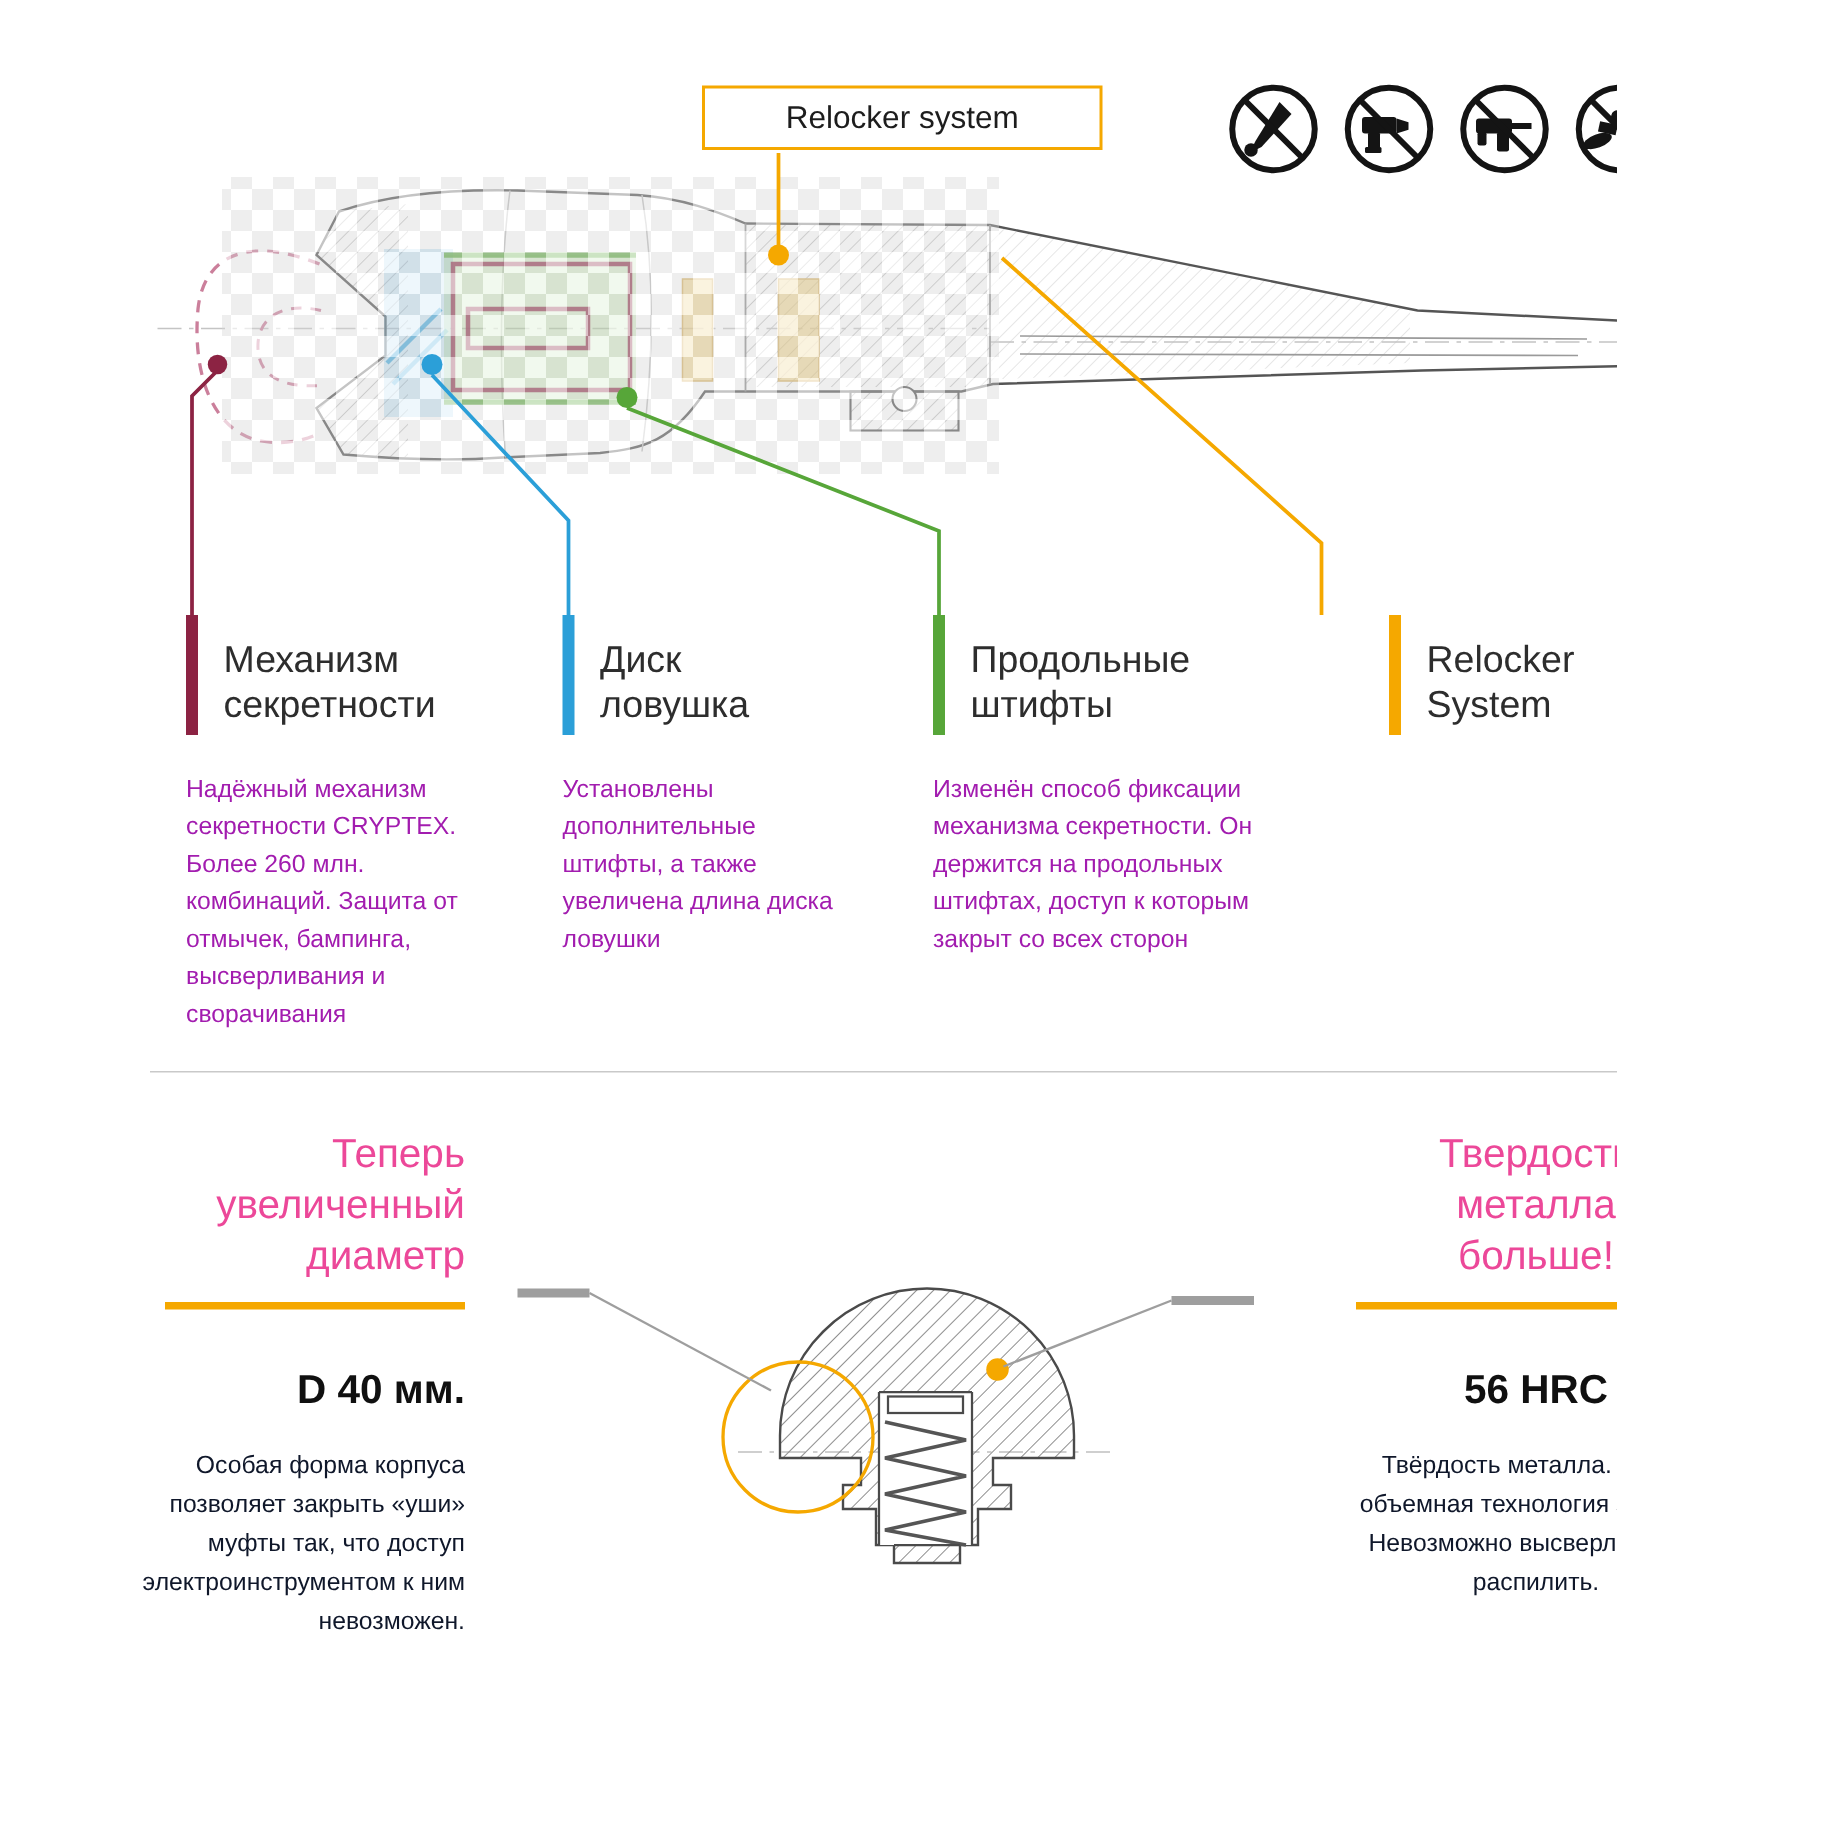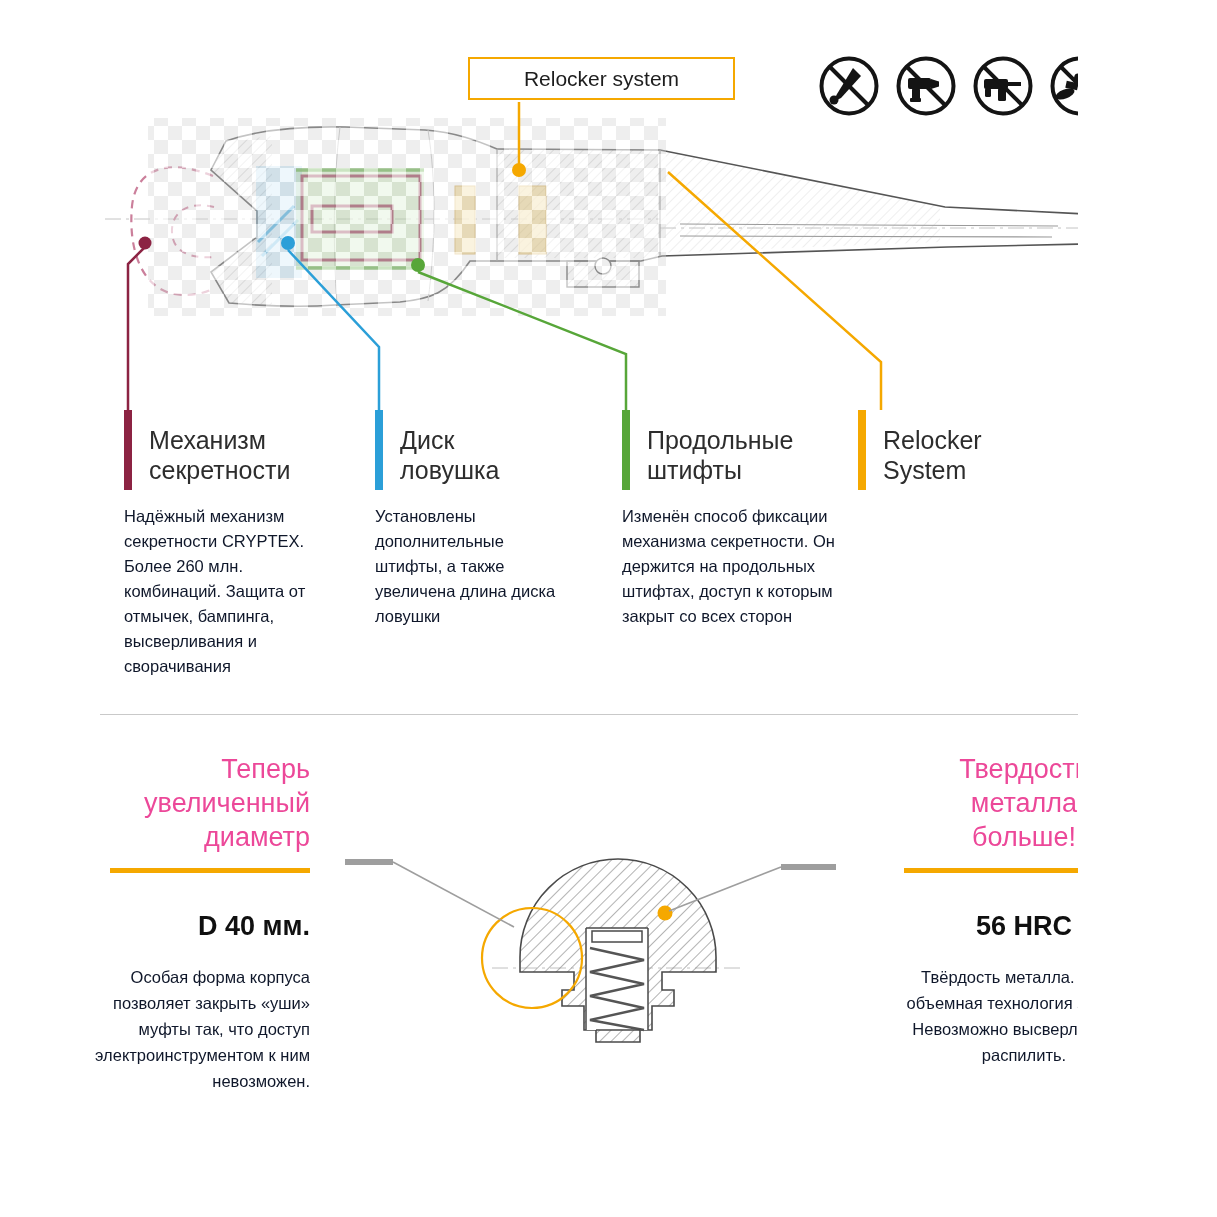--- a/index.html
+++ b/index.html
@@ -12,25 +12,25 @@
     border:2px solid #F5A800; background:#fff; display:flex; align-items:center; justify-content:center;
     font-size:21px; color:#1d1d1d; }
 
   .icon-row { position:absolute; left:818px; top:55px; display:flex; gap:15px; }
   .icon-row svg { width:62px; height:62px; display:block; }
 
   .callout { position:absolute; top:410px; }
   .callout .bar { position:absolute; left:0; top:0; width:8px; height:80px; }
   .callout .title { margin-left:25px; padding-top:15px; font-size:25px; line-height:30px;
     color:#2d2d2d; white-space:pre-line; }
-  .callout .body { margin-top:19px; font-size:16.5px; line-height:25px; color:#0f172a; }
+  .callout .body { margin-top:29px; font-size:16.5px; line-height:25px; color:#a21caf; }
   .c1 { left:124px; width:198px; } .c1 .bar { background:#8C2343; }
   .c2 { left:375px; width:192px; } .c2 .bar { background:#2B9FD8; }
   .c3 { left:622px; width:226px; } .c3 .bar { background:#57A639; }
-  .c4 { left:858px; width:220px; } .c4 .bar { background:#F5A800; }
+  .c4 { left:926px; width:220px; } .c4 .bar { background:#F5A800; }
 
   .divider { position:absolute; left:100px; top:714px; width:1017px; height:1px; background:#c9c9c9; }
 
   .feature { position:absolute; top:752px; }
   .feature .ftitle { font-size:27px; line-height:34px; color:#ec4899; white-space:pre-line; }
   .feature .underline { height:5px; background:#F5A800; margin-top:14px; }
   .feature .fvalue { font-size:27px; font-weight:bold; color:#101010; margin-top:38px; }
   .feature .fbody { font-size:16.5px; line-height:26px; color:#0f172a; margin-top:22px; }
   .fl { left:75px; width:235px; text-align:right; }
   .fl .underline { width:200px; margin-left:auto; }

